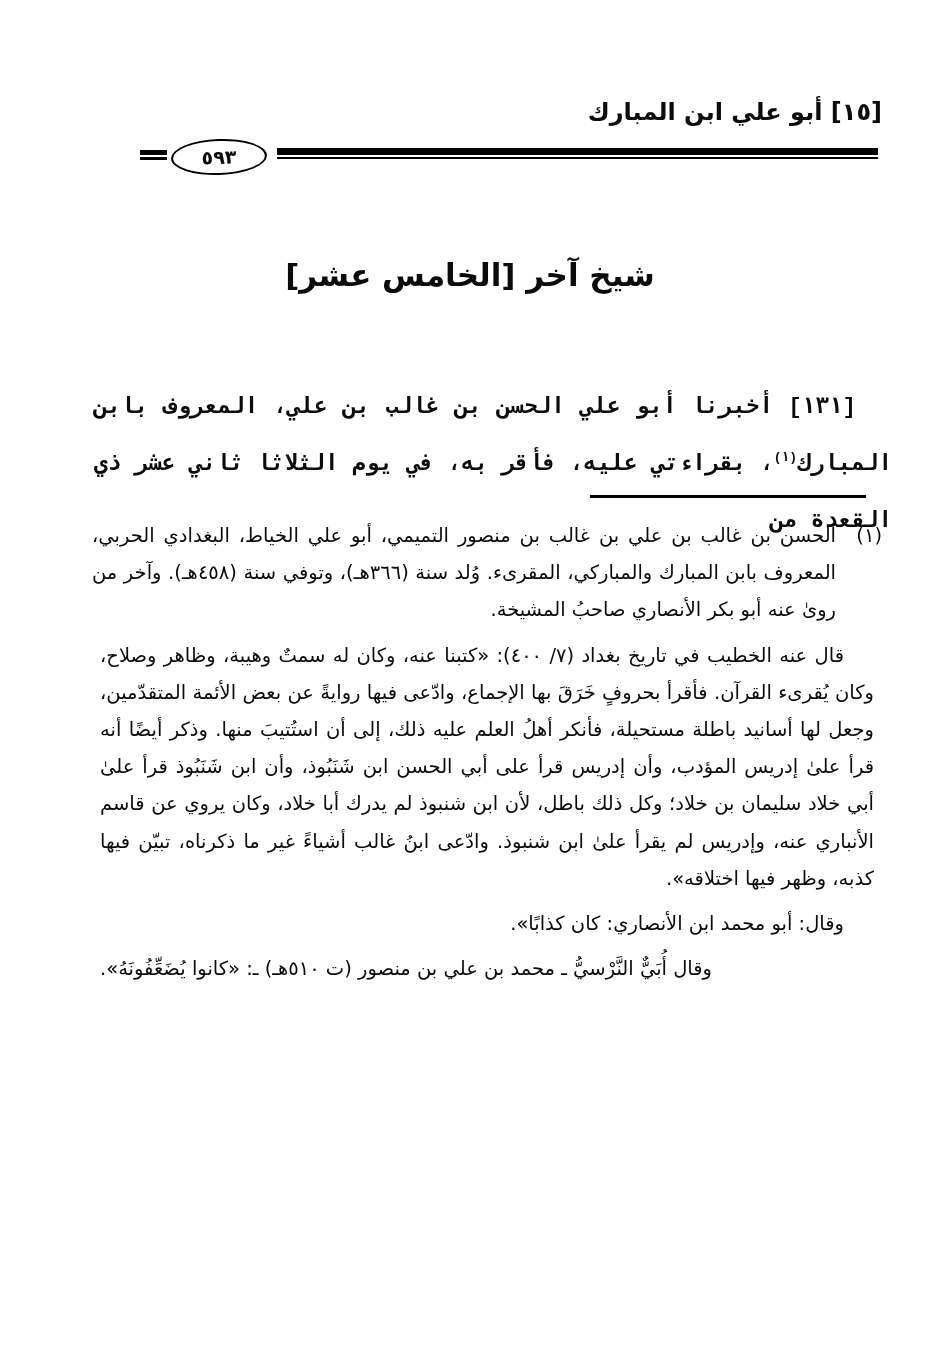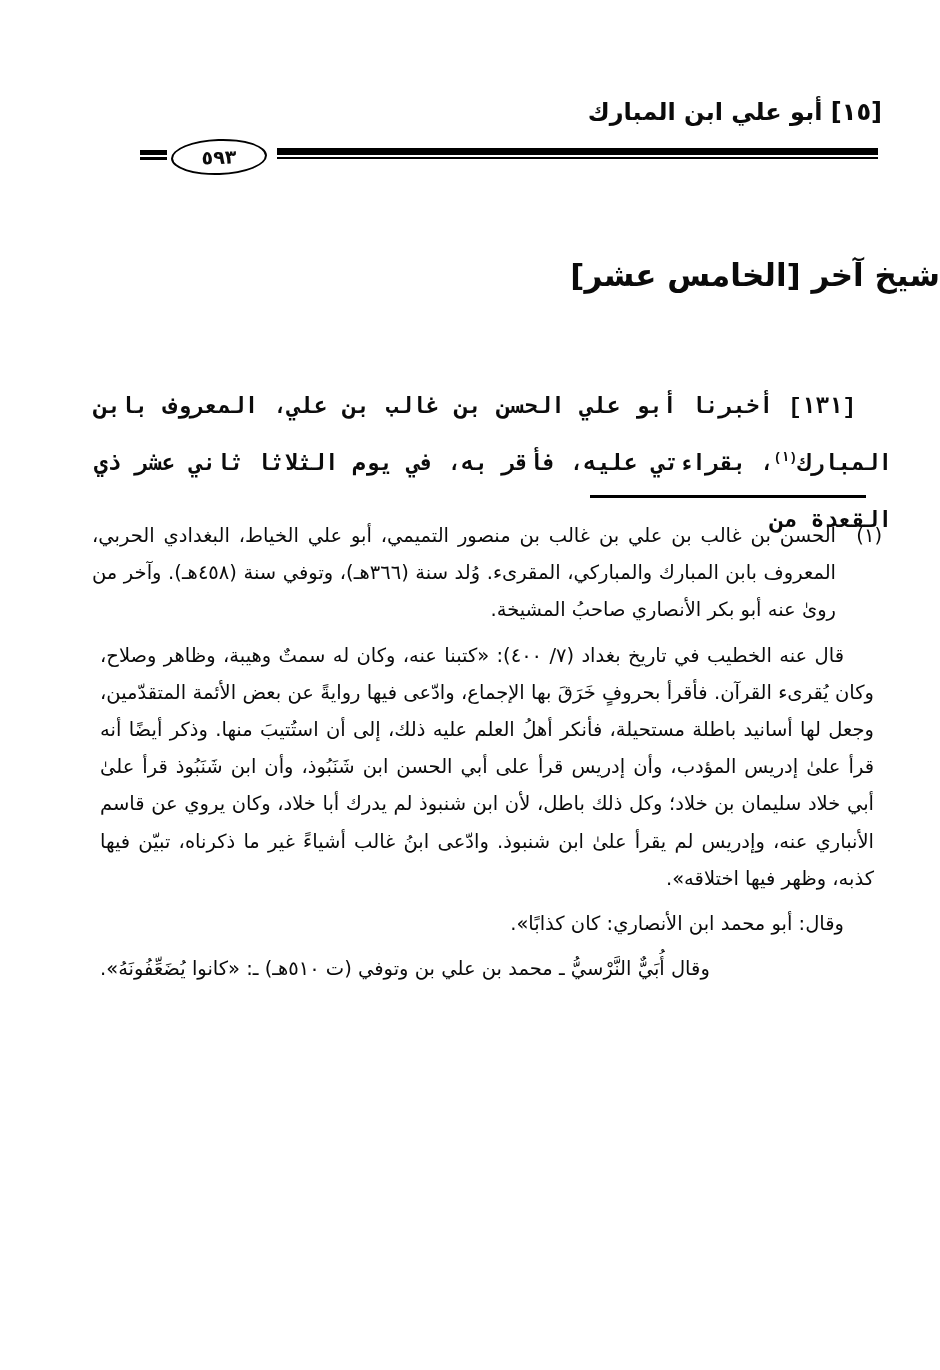--- a/index.html
+++ b/index.html
@@ -51,21 +51,21 @@
   .long-rule { position: absolute; left: 277px; right: 62px; top: 10px; }
   .long-rule .r1 { height: 7px; background: #000; }
   .long-rule .r2 { height: 2px; background: #000; margin-top: 2px; }
 
   
   .section-title {
     position: absolute;
     top: 236px;
     left: 0;
     width: 100%;
-    text-align: right;
+    text-align: center;
     direction: rtl;
     font-size: 31px;
     font-weight: bold;
     letter-spacing: 0.5px;
   }
 
   
   .body-text {
     position: absolute;
     top: 356px;
@@ -142,18 +142,18 @@
 
   <div class="footnote-sep"></div>
 
   <div class="footnotes">
     <div class="fn-first">
       <span class="fn-marker">(١)</span>
       <span>الحسن بن غالب بن علي بن غالب بن منصور التميمي، أبو علي الخياط، البغدادي الحربي، المعروف بابن المبارك والمباركي، المقرىء. وُلد سنة (٣٦٦هـ)، وتوفي سنة (٤٥٨هـ). وآخر من روىٰ عنه أبو بكر الأنصاري صاحبُ المشيخة.</span>
     </div>
     <p class="fn-para">قال عنه الخطيب في تاريخ بغداد (٧/ ٤٠٠): «كتبنا عنه، وكان له سمتٌ وهيبة، وظاهر وصلاح، وكان يُقرىء القرآن. فأقرأ بحروفٍ خَرَقَ بها الإجماع، وادّعى فيها روايةً عن بعض الأئمة المتقدّمين، وجعل لها أسانيد باطلة مستحيلة، فأنكر أهلُ العلم عليه ذلك، إلى أن استُتيبَ منها. وذكر أيضًا أنه قرأ علىٰ إدريس المؤدب، وأن إدريس قرأ على أبي الحسن ابن شَنَبُوذ، وأن ابن شَنَبُوذ قرأ علىٰ أبي خلاد سليمان بن خلاد؛ وكل ذلك باطل، لأن ابن شنبوذ لم يدرك أبا خلاد، وكان يروي عن قاسم الأنباري عنه، وإدريس لم يقرأ علىٰ ابن شنبوذ. وادّعى ابنُ غالب أشياءً غير ما ذكرناه، تبيّن فيها كذبه، وظهر فيها اختلاقه».</p>
     <p class="fn-para">وقال: أبو محمد ابن الأنصاري: كان كذابًا».</p>
-    <p class="fn-para fn-last-left">وقال أُبَيٌّ النَّرْسيُّ ـ محمد بن علي بن وتوفي (ت ٥١٠هـ) ـ: «كانوا يُضَعِّفُونَهُ».</p>
+    <p class="fn-para fn-last-left">وقال أُبَيٌّ النَّرْسيُّ ـ محمد بن علي بن منصور (ت ٥١٠هـ) ـ: «كانوا يُضَعِّفُونَهُ».</p>
   </div>
 
   <div class="continuation-mark">=</div>
 
 </div>
 
 </body></html>

